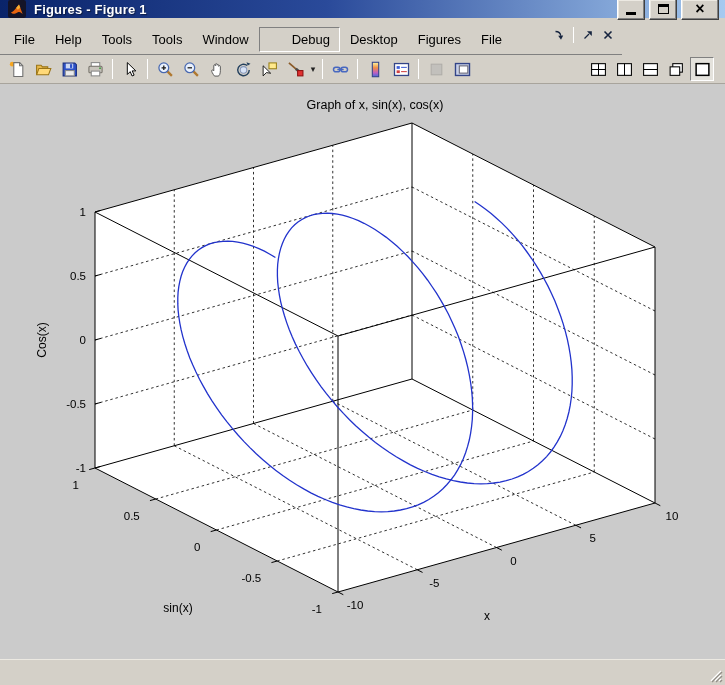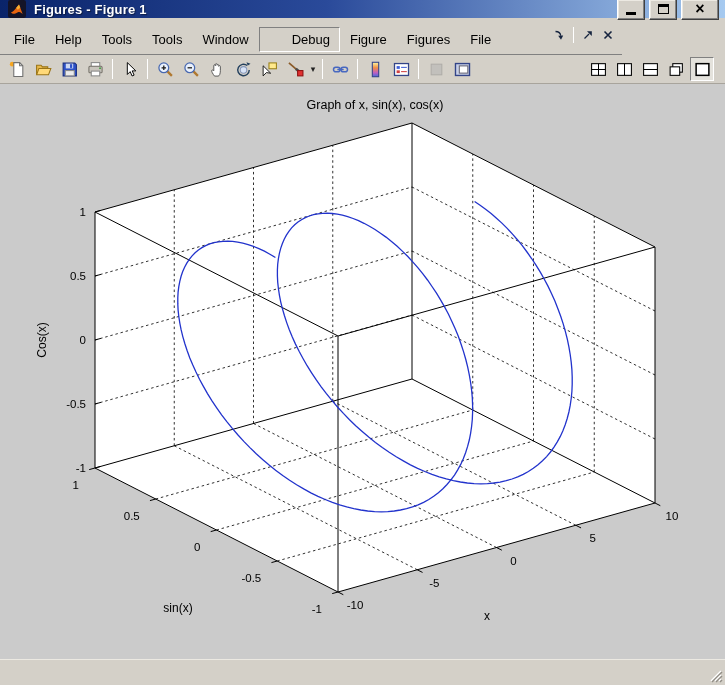--- a/index.html
+++ b/index.html
@@ -92,21 +92,21 @@
   </div>
 
   <div class="menubar">
     <span id="menu-items" style="display:flex">
         <span class="menu-item">File</span>
         <span class="menu-item">Help</span>
         <span class="menu-item">Tools</span>
         <span class="menu-item">Tools</span>
         <span class="menu-item">Window</span>
         <span class="menu-item active">Debug</span>
-        <span class="menu-item">Figure</span>
+        <span class="menu-item">Desktop</span>
         <span class="menu-item">Figures</span>
         <span class="menu-item">File</span>
       </span>
     <span class="menu-spacer"></span>
     <span id="menu-winicons" style="display:flex;align-items:center">
         <span class="menu-winicon">
           <svg viewBox="0 0 12 12" width="12" height="12">
             <path d="M2.5 2.5c3.5 0 5 1.8 5.2 4.3" fill="none" stroke="#16243f" stroke-width="1.3"></path>
             <path d="M8 10.8L5.2 6.8l5-.4z" fill="#16243f"></path>
           </svg>

